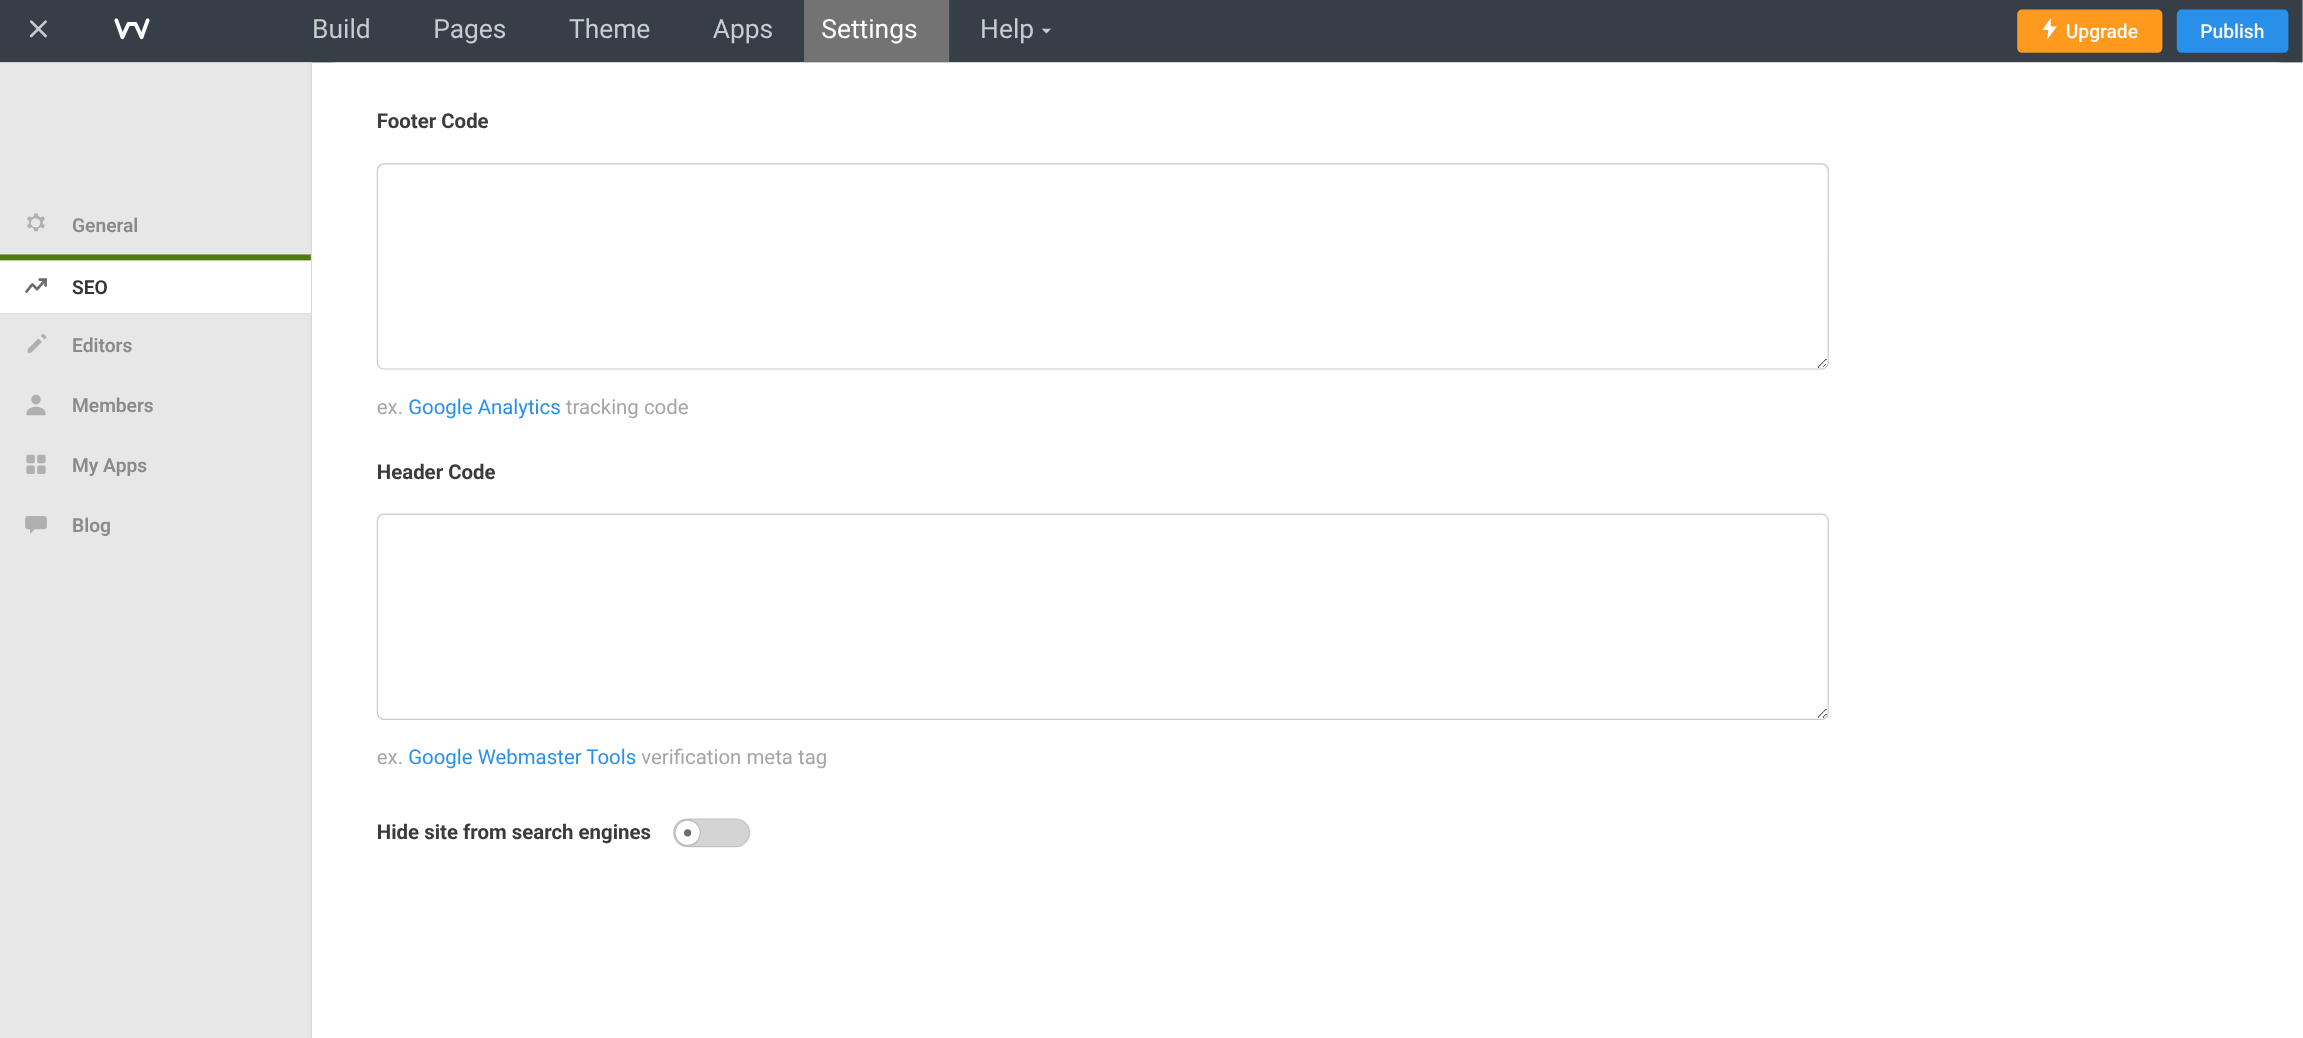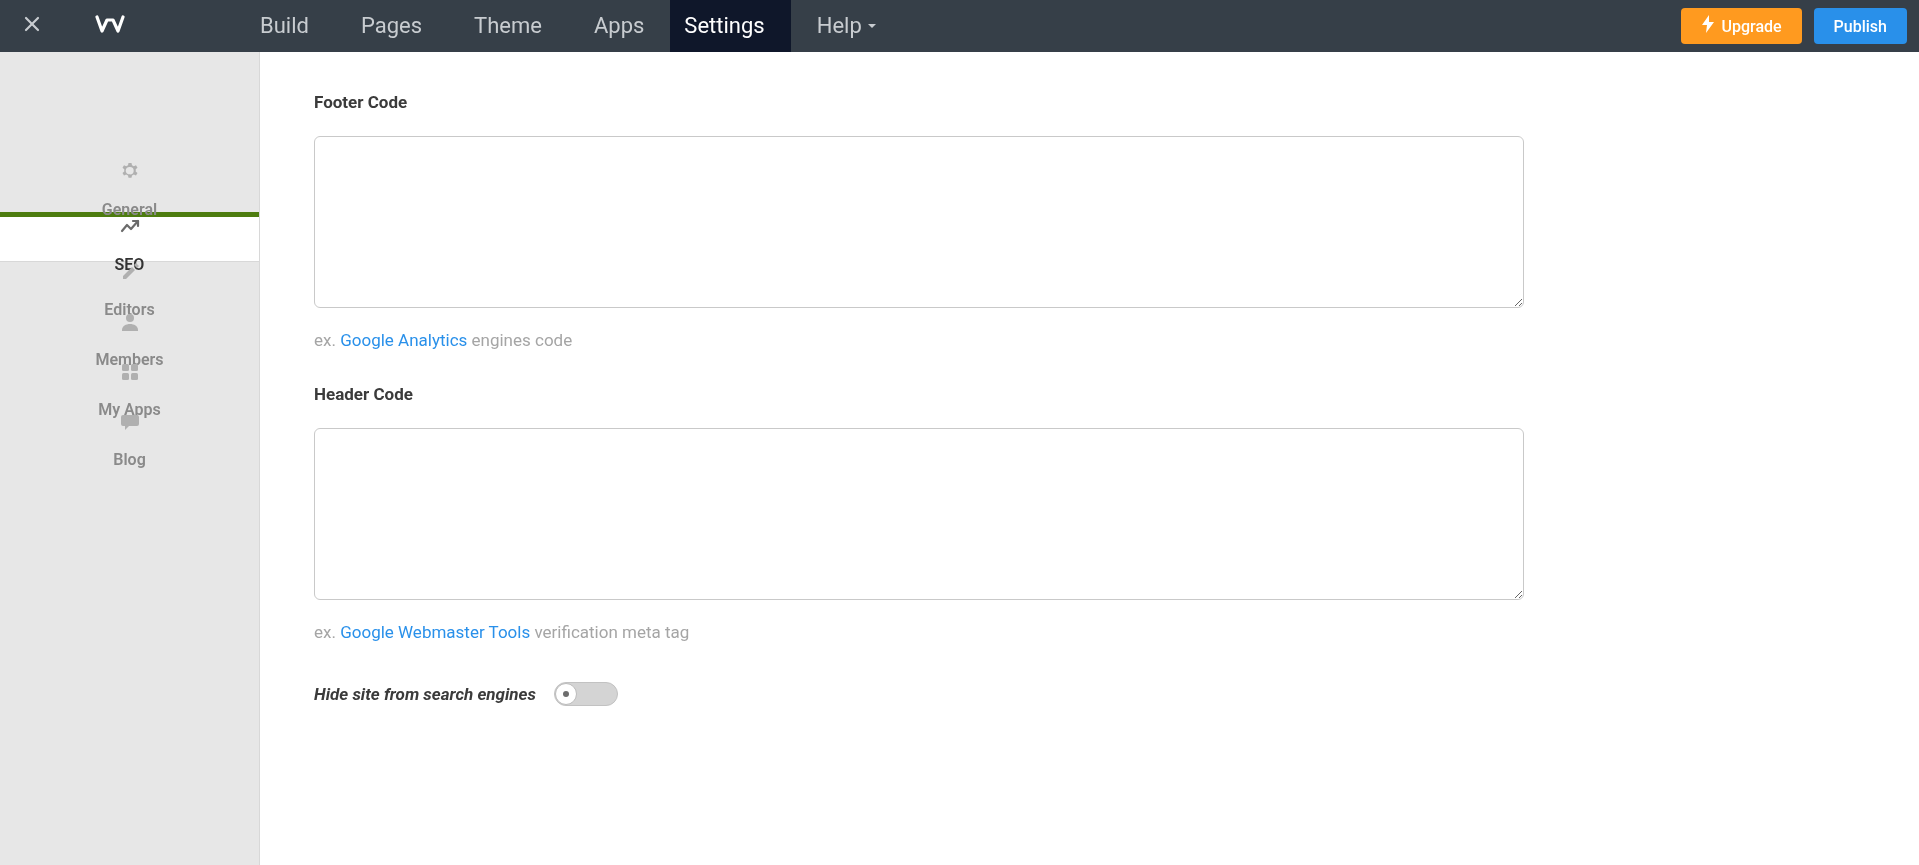--- a/index.html
+++ b/index.html
@@ -53,21 +53,21 @@
       height: 52px;
       line-height: 52px;
       font-size: 22px;
       color: #c8ccd0;
       cursor: pointer;
       background: transparent;
       border: none;
       font-family: inherit;
     }
     .nav-item.active {
-      background: #0f172a;
+      background: #737373;
       color: #fff;
       padding-left: 14px;
     }
     .nav-item.help {
       display: flex;
       align-items: center;
       gap: 6px;
     }
     .topbar-right {
       margin-left: auto;
@@ -114,21 +114,20 @@
       gap: 18px;
       color: #8a8a8a;
       font-size: 16px;
       font-weight: 600;
       cursor: pointer;
       border: none;
       background: none;
       width: 100%;
       text-align: left;
       font-family: inherit;
-      flex-direction: column;
     }
     .sidebar-item .icon {
       width: 24px;
       height: 24px;
       display: flex;
       align-items: center;
       justify-content: center;
       color: #b0b0b0;
     }
     .sidebar-item.active {
@@ -179,21 +178,20 @@
     .hint a, .hint .link {
       color: #2990ea;
       text-decoration: none;
       cursor: pointer;
     }
     .toggle-row {
       display: flex;
       align-items: center;
       gap: 18px;
       margin-top: 40px;
-      font-style: italic;
     }
     .toggle-label {
       font-size: 17px;
       font-weight: 700;
       color: #3b3b3b;
     }
     .toggle {
       width: 64px;
       height: 24px;
       background: #d4d4d4;
@@ -333,21 +331,21 @@
       </span>
       <span>Blog</span>
     </button>
   </div>
 
   <div class="main">
     <div class="form-group">
       <label class="form-label">Footer Code</label>
       <textarea class="textarea" style=""></textarea>
       <div class="hint">
-        <span>ex. </span><span class="link">Google Analytics</span><span> engines code</span>
+        <span>ex. </span><span class="link">Google Analytics</span><span> tracking code</span>
       </div>
     </div>
 
     <div class="form-group">
       <label class="form-label">Header Code</label>
       <textarea class="textarea header-textarea" style=""></textarea>
       <div class="hint">
         <span>ex. </span><span class="link">Google Webmaster Tools</span><span> verification meta tag</span>
       </div>
     </div>

